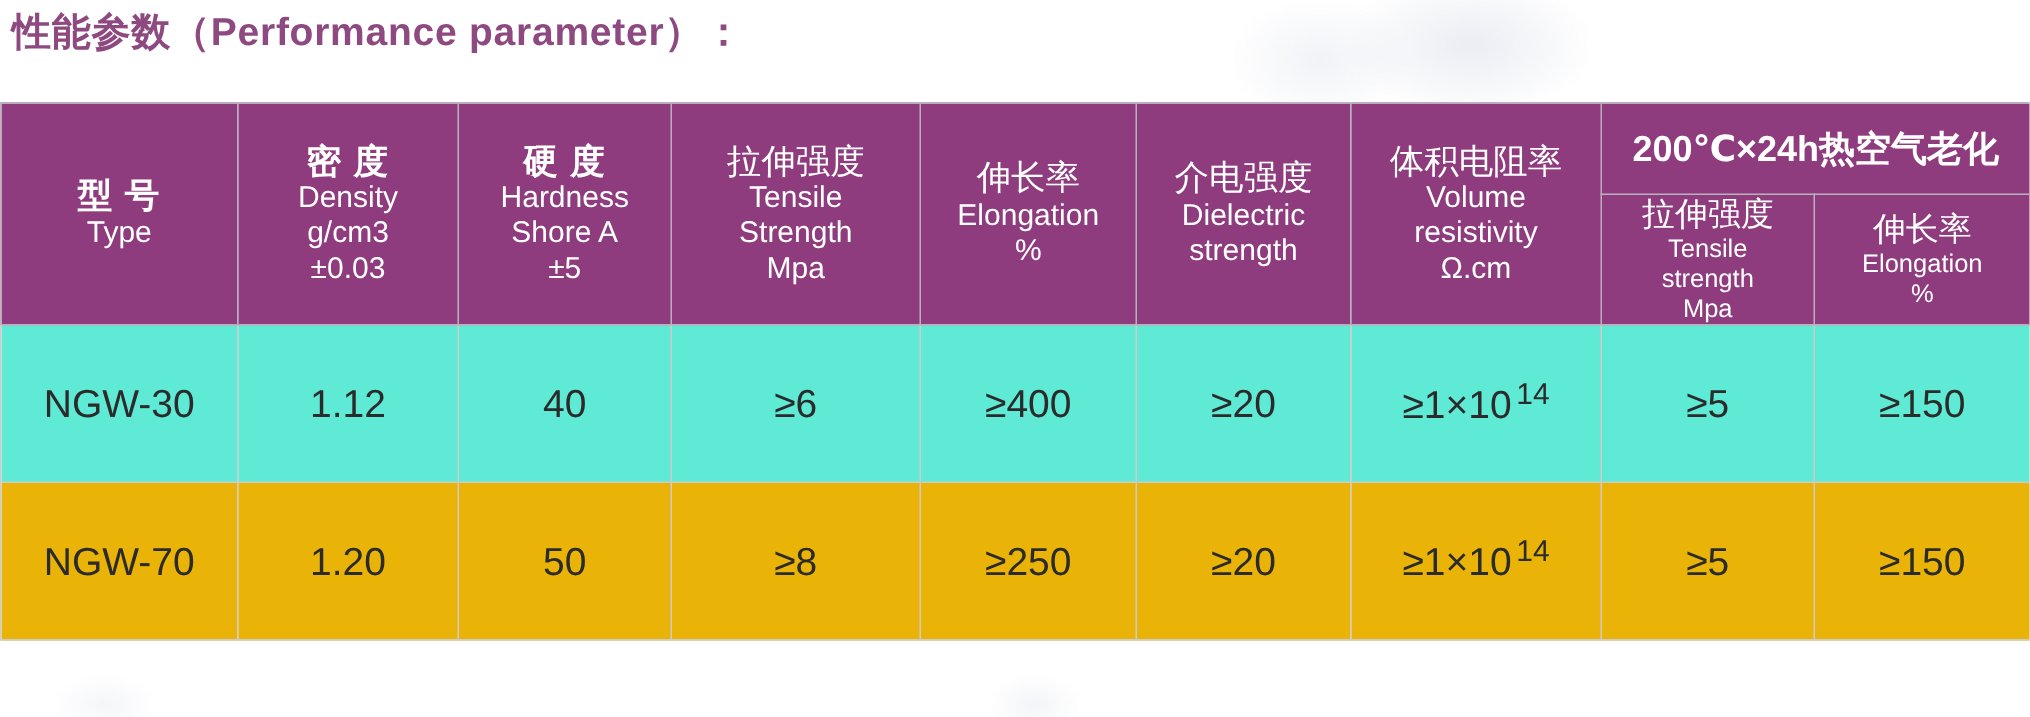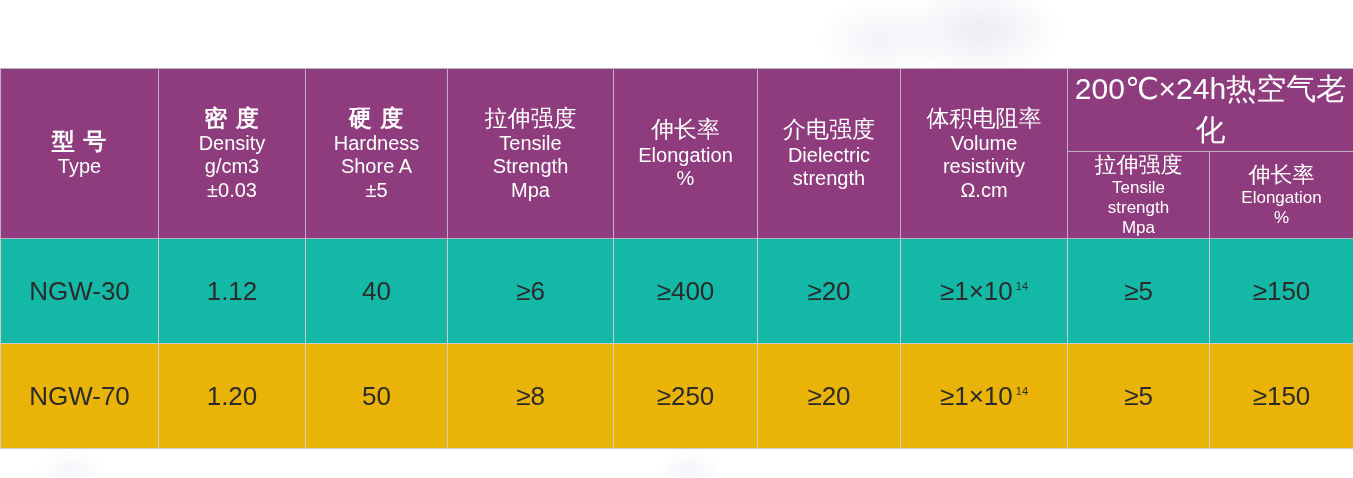--- a/index.html
+++ b/index.html
@@ -93,51 +93,52 @@
     letter-spacing: 0px;
   }
   .hcell .gap-lg { height: 26px; }
   .hcell .gap-sm { height: 10px; }
 
   
   .group-head {
     background: #8E3C7E;
     color: #ffffff;
     border: 1px solid #b9b2bd;
-    font-size: 30px;
-    font-weight: normal;
+    font-size: 24px;
+    font-weight: bold;
     letter-spacing: 0px;
     height: 60px;
   }
   .sub-head .cn-tight { font-size: 22px; }
   .sub-head .en { font-size: 17px; }
 
   
   .dcell {
     border: 1px solid #cfcbcb;
     color: #2b2b2b;
     font-size: 26px;
     height: 104px;
   }
-  tr.row-white .dcell { background: #14b8a6; }
+  tr.row-white .dcell { background: #5eead4; }
   tr.row-grey  .dcell { background: #eab308; }
 
   .sup {
-    font-size: 11px;
+    font-size: 20px;
     vertical-align: super;
     margin-left: 3px;
   }
 </style>
 </head>
 <body>
 
 <div id="watermark"></div>
 
 <div id="page">
 
+  <div id="page-title">性能参数（Performance parameter）：</div>
 
   <table id="spec-table">
     <colgroup>
       <col style="width:158px">
       <col style="width:147px">
       <col style="width:142px">
       <col style="width:166px">
       <col style="width:144px">
       <col style="width:143px">
       <col style="width:167px">

